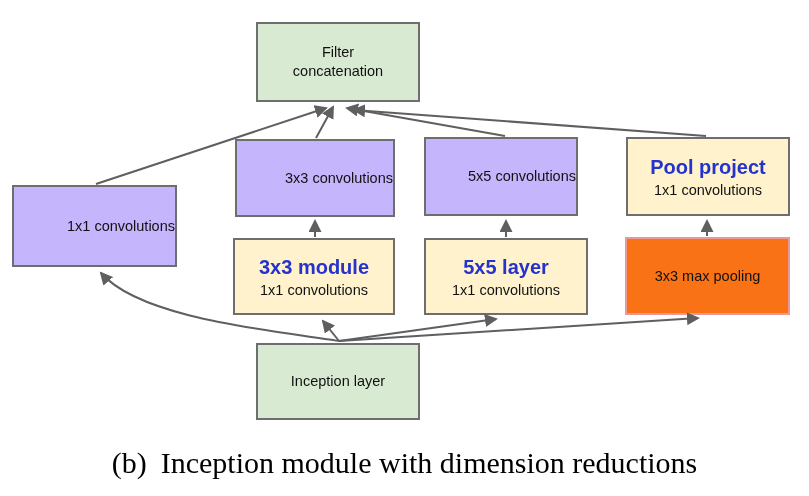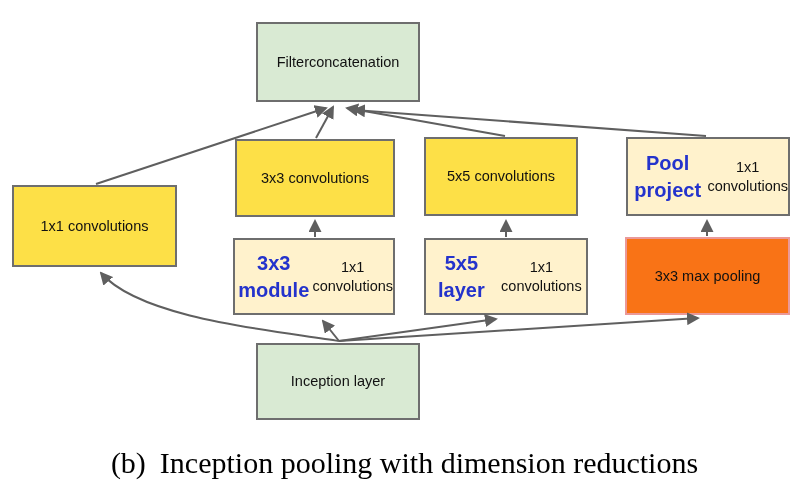--- a/index.html
+++ b/index.html
@@ -8,38 +8,39 @@
     width:809px;height:496px;
     background:#ffffff;
     font-family:"Liberation Sans", sans-serif;
     overflow:hidden;
   }
   .node{
     position:absolute;
     box-sizing:border-box;
     border:2px solid #6e6e6e;
     display:flex;
+    flex-direction:column;
     align-items:center;
     justify-content:center;
     text-align:center;
     z-index:1;
   }
   .node .label{
     font-size:14.5px;
     color:#111111;
     line-height:1.3;
   }
   .node .title{
     font-size:20px;
     font-weight:bold;
     color:#2433cc;
     line-height:1.35;
   }
   .fill-green{background:#d9ead3;}
-  .fill-blue{background:#fde047;}
+  .fill-blue{background:#c4b5fd;align-items:flex-end;}
   .fill-yellow{background:#fff2cc;}
   .fill-pink{background:#f97316;border-color:#ea9999;}
   #edges{
     position:absolute;
     left:0;top:0;width:809px;height:496px;
     z-index:2;
     pointer-events:none;
   }
   #caption{
     position:absolute;
@@ -112,16 +113,16 @@
 
   <div class="node fill-pink" style="left:625px;top:237px;width:165px;height:78px">
     <div class="label">3x3 max pooling</div>
   </div>
 
   <div class="node fill-green" style="left:256px;top:343px;width:164px;height:77px">
     <div class="label">Inception layer</div>
   </div>
 
   <div id="caption">
-    <span class="cap-label">(b)</span><span>Inception pooling with dimension reductions</span>
+    <span class="cap-label">(b)</span><span>Inception module with dimension reductions</span>
   </div>
 
 </div>
 
 </body></html>

